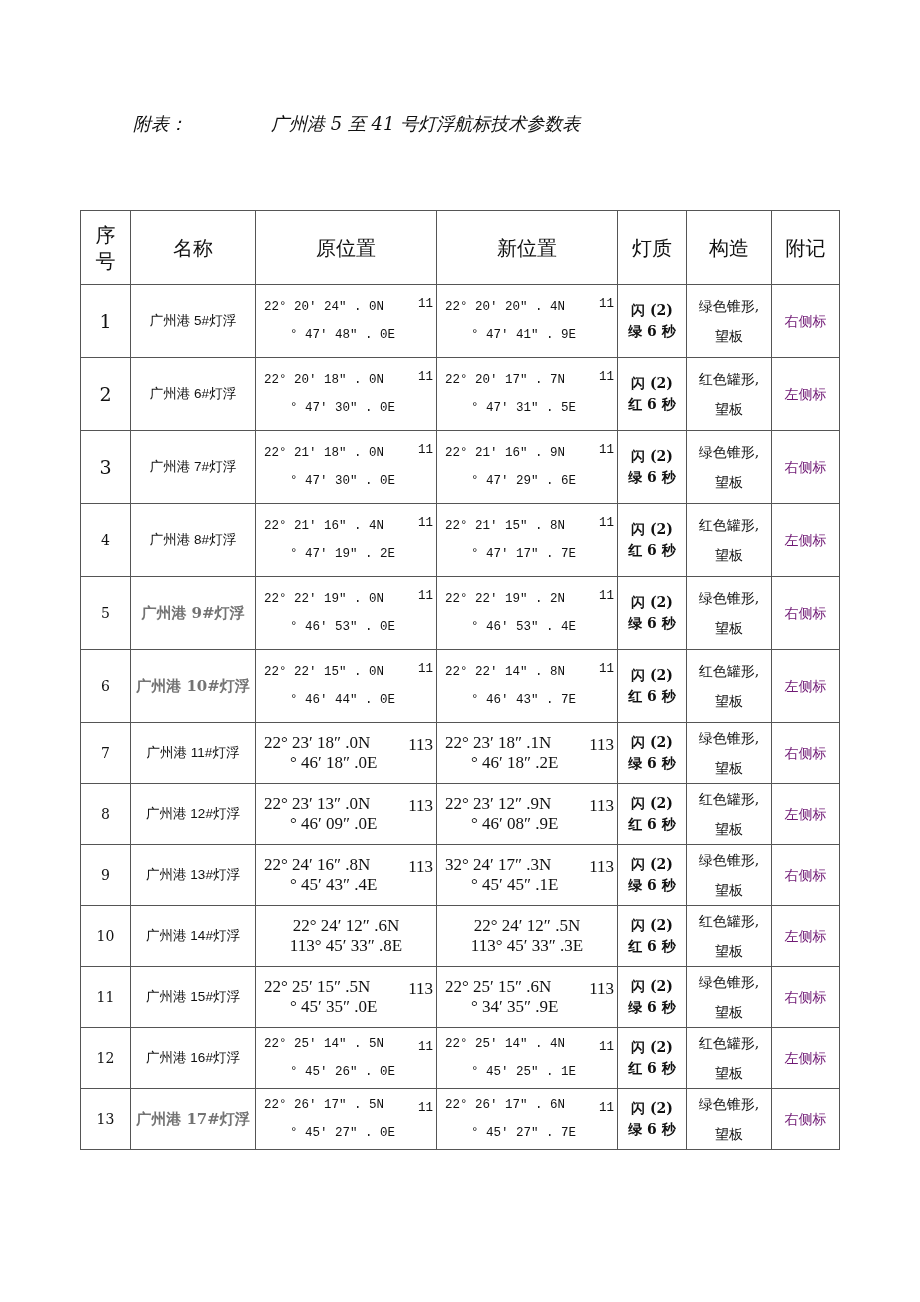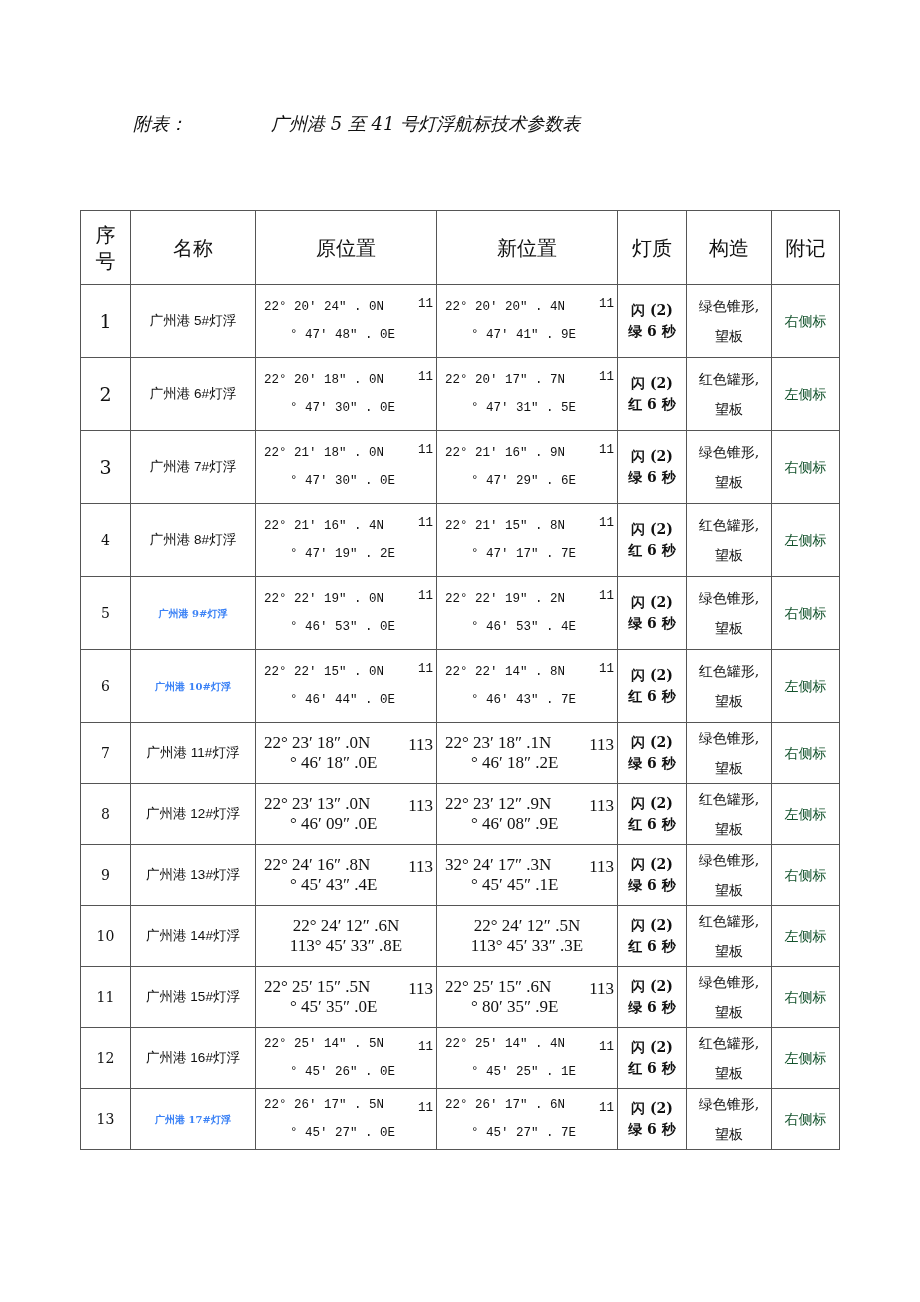--- a/index.html
+++ b/index.html
@@ -5,32 +5,32 @@
     html, body { margin: 0; padding: 0; background: #ffffff; }
     body { width: 920px; height: 1302px; position: relative; font-family: "DejaVu Serif", "Liberation Serif", serif; color: #111; overflow: hidden; }
     .title { position: absolute; top: 112px; left: 133px; font-size: 18px; white-space: nowrap; font-style: italic; }
     .title .label { display: inline-block; width: 138px; }
     table { position: absolute; left: 80px; top: 210px; border-collapse: collapse; table-layout: fixed; }
     td, th { border: 1px solid #555; padding: 0; text-align: center; vertical-align: middle; font-weight: normal; overflow: hidden; }
     th { font-size: 20px; line-height: 26px; height: 73px; }
     td.seq { font-size: 14px; }
     td.seq.big { font-size: 19px; }
     td.name { font-family: Liberation Sans, sans-serif; font-size: 13.5px; }
-    td.name.light { font-family: "DejaVu Serif", "Liberation Serif", serif; color: #3b82f6; font-size: 10px; border-radius: 28px; }
+    td.name.light { font-family: "DejaVu Serif", "Liberation Serif", serif; color: #737373; font-size: 15px; border-radius: 28px; }
     td.pos { font-family: "Liberation Mono", "DejaVu Sans Mono", monospace; font-size: 12.5px; text-align: left; padding-left: 8px; position: relative; white-space: nowrap; }
     td.pos .l1 { display: block; }
     td.pos .l2 { display: block; padding-left: 26px; }
     td.pos.spaced .l1 { margin-bottom: 14px; }
     td.pos.serif { font-family: "Liberation Serif", "DejaVu Serif", serif; font-size: 17px; }
     td.pos.centered { text-align: center; padding-left: 0; }
     td.pos.centered .l2 { padding-left: 0; }
     td.pos .tail { position: absolute; right: 3px; top: 12px; }
     td.light, td.struct, td.note { font-size: 14px; line-height: 30px; }
     td.light { line-height: 21px; font-weight: bold; }
-    td.note { color: #14532d; }
+    td.note { color: #701a75; }
     tr.r-tall td { height: 72px; }
     tr.r-short td { height: 59px; }
   </style>
 </head>
 <body>
 
 <div class="title">
   <span class="label">附表：</span><span>广州港 5 至 41 号灯浮航标技术参数表</span>
 </div>
 
@@ -239,21 +239,21 @@
   <tr class="r-short">
     <td class="seq"><span>11</span></td>
     <td class="name"><span>广州港 15#灯浮</span></td>
     <td class="pos serif">
           <span class="l1">22° 25′ 15″ .5N</span>
           <span class="l2">° 45′ 35″ .0E</span>
           <span class="tail">113</span>
         </td>
     <td class="pos serif">
           <span class="l1">22° 25′ 15″ .6N</span>
-          <span class="l2">° 80′ 35″ .9E</span>
+          <span class="l2">° 34′ 35″ .9E</span>
           <span class="tail">113</span>
         </td>
     <td class="light"><span>闪 (2)</span><br><span>绿 6 秒</span></td>
     <td class="struct"><span>绿色锥形,</span><br><span>望板</span></td>
     <td class="note"><span>右侧标</span></td>
   </tr>
 
   <tr class="r-short">
     <td class="seq"><span>12</span></td>
     <td class="name"><span>广州港 16#灯浮</span></td>

